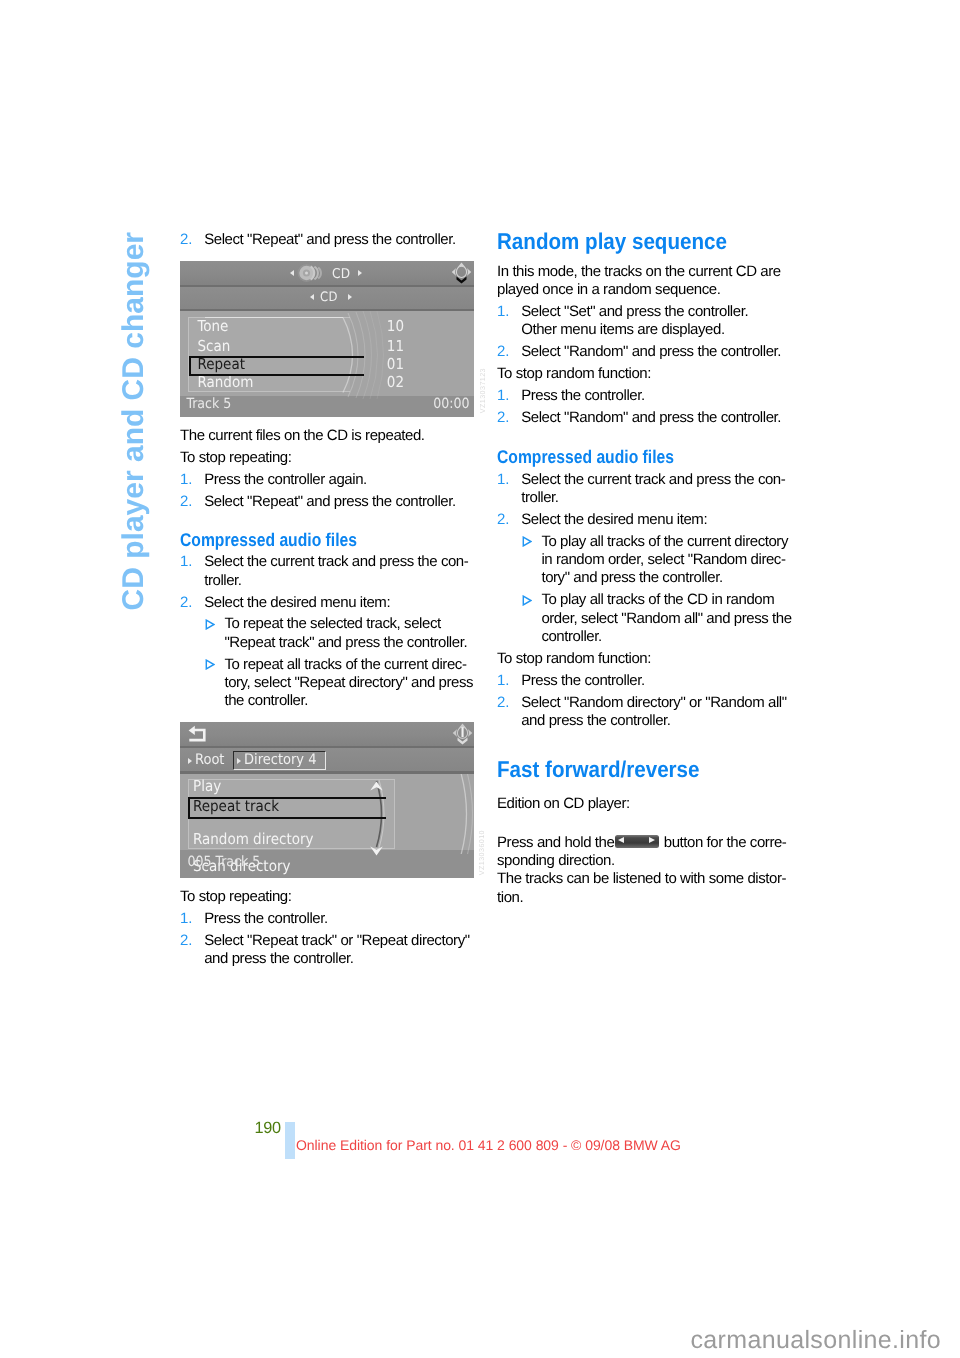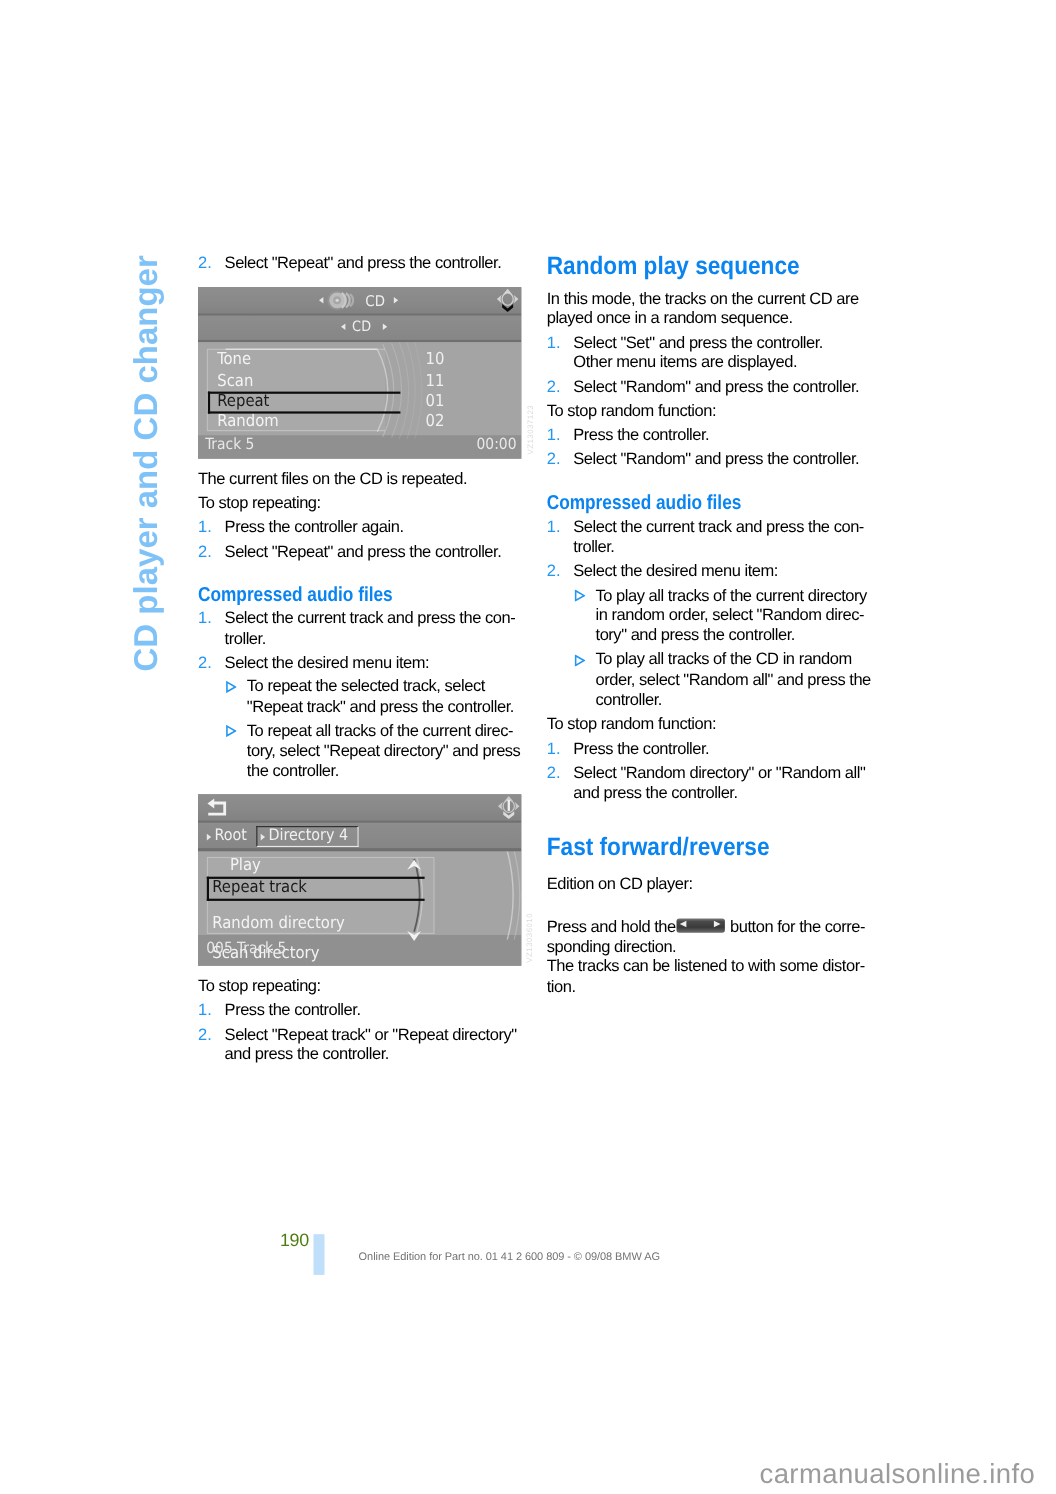--- a/index.html
+++ b/index.html
@@ -63,21 +63,21 @@
        margin:0 1.2px 0 -3.3px; box-sizing:border-box;
        border-radius:2.5px; background:linear-gradient(to bottom,#7a7a7a 0%,#494949 22%,#3a3a3a 62%,#6f6f6f 100%);}
   .ffr-l{position:absolute; left:3.4px; top:2.6px; width:0; height:0;
        border-top:3.9px solid transparent; border-bottom:3.9px solid transparent; border-right:6.4px solid #f0f0f0;}
   .ffr-r{position:absolute; right:3.4px; top:2.6px; width:0; height:0;
        border-top:3.9px solid transparent; border-bottom:3.9px solid transparent; border-left:6.4px solid #f0f0f0;}
 
   
   .page-number{position:absolute; left:254.5px; top:1118.6px; font-size:16.3px; color:#4d7c0f; letter-spacing:-0.3px;}
   .footer-bar{position:absolute; left:285px; top:1122px; width:10px; height:37px; background:#bfdffa;}
-  .footer-text{position:absolute; left:296px; top:1136.5px; font-size:10px; color:#737373; white-space:nowrap; letter-spacing:-0.06px;padding-left:30px;}
+  .footer-text{position:absolute; left:296px; top:1136.5px; font-size:14px; color:#ef4444; white-space:nowrap; letter-spacing:-0.06px;}
   .watermark{position:absolute; left:690.5px; top:1325.5px; font-size:25px; color:#9b9b9b; white-space:nowrap; letter-spacing:0.35px;}
 </style>
 </head>
 <body>
 
 <div class="page">
   <div class="chapter-title">CD player and CD changer</div>
   <div class="page-number">190</div>
   <div class="footer-bar"></div>
   <div class="footer-text">Online Edition for Part no. 01 41 2 600 809 - © 09/08 BMW AG</div>
@@ -211,21 +211,21 @@
           <div class="crumb-box" style="left: 52.5px; top: 29.3px; width: 93px; height: 19px;"></div>
           <div class="scr-arrow-r" style="left: 57px; top: 36px; border-left-width: 4px; border-top-width: 3.2px; border-bottom-width: 3.2px;"></div>
           <div class="crumb" style="left: 64px; top: 31px;">Directory 4</div>
           <div class="scr-menu" style="left: 8px; top: 57px; width: 206.7px; height: 70px;"></div>
           <div class="ctrl-icon" style="left: 0px; top: 51.5px; width: 294px; height: 80px;"><svg width="294" height="80" viewBox="0 0 294 80">
               <path d="M196.5 7 Q206.5 40 196.5 73" fill="none" stroke="#4f4f4f" stroke-width="1.6" opacity="0.85"></path>
               <path d="M199 6 Q209 40 199 74" fill="none" stroke="rgba(240,240,240,0.42)" stroke-width="1.1"></path>
               <path d="M273 -24 Q300 40 273 104" fill="none" stroke="rgba(240,240,240,0.5)" stroke-width="1.3"></path>
               <path d="M279 -26 Q306 40 279 106" fill="none" stroke="rgba(232,232,232,0.3)" stroke-width="1.1"></path>
             </svg></div>
-          <div class="scr-item" style="left: 13px; top: 57.3px; margin-left: 16px;">Play</div>
+          <div class="scr-item" style="left: 13px; top: 57.3px;">Play</div>
           <div class="scr-item sel" style="left: 13px; top: 76.8px;">Repeat track</div>
           <div class="scr-item" style="left: 13px; top: 94.1px; margin-top: 43px;">Scan directory</div>
           <div class="scr-item" style="left: 13px; top: 109.5px;">Random directory</div>
           <div class="scr-sel-box" style="left: 8px; top: 75.3px; width: 196.4px; height: 17.5px; border-right: none;"></div>
           <div class="ctrl-icon" style="left: 189px; top: 54px; width: 15px; height: 10px;"><svg width="15" height="10" viewBox="0 0 15 10">
               <path d="M7.5 0.5 L13.8 9.6 L7.5 6.2 L1.2 9.6 Z" fill="#f2f2f2"></path>
             </svg></div>
           <div class="ctrl-icon" style="left: 189px; top: 119px; width: 15px; height: 10px;"><svg width="15" height="10" viewBox="0 0 15 10">
               <path d="M7.5 9.5 L1.2 0.4 L7.5 3.8 L13.8 0.4 Z" fill="#f2f2f2"></path>
             </svg></div>

